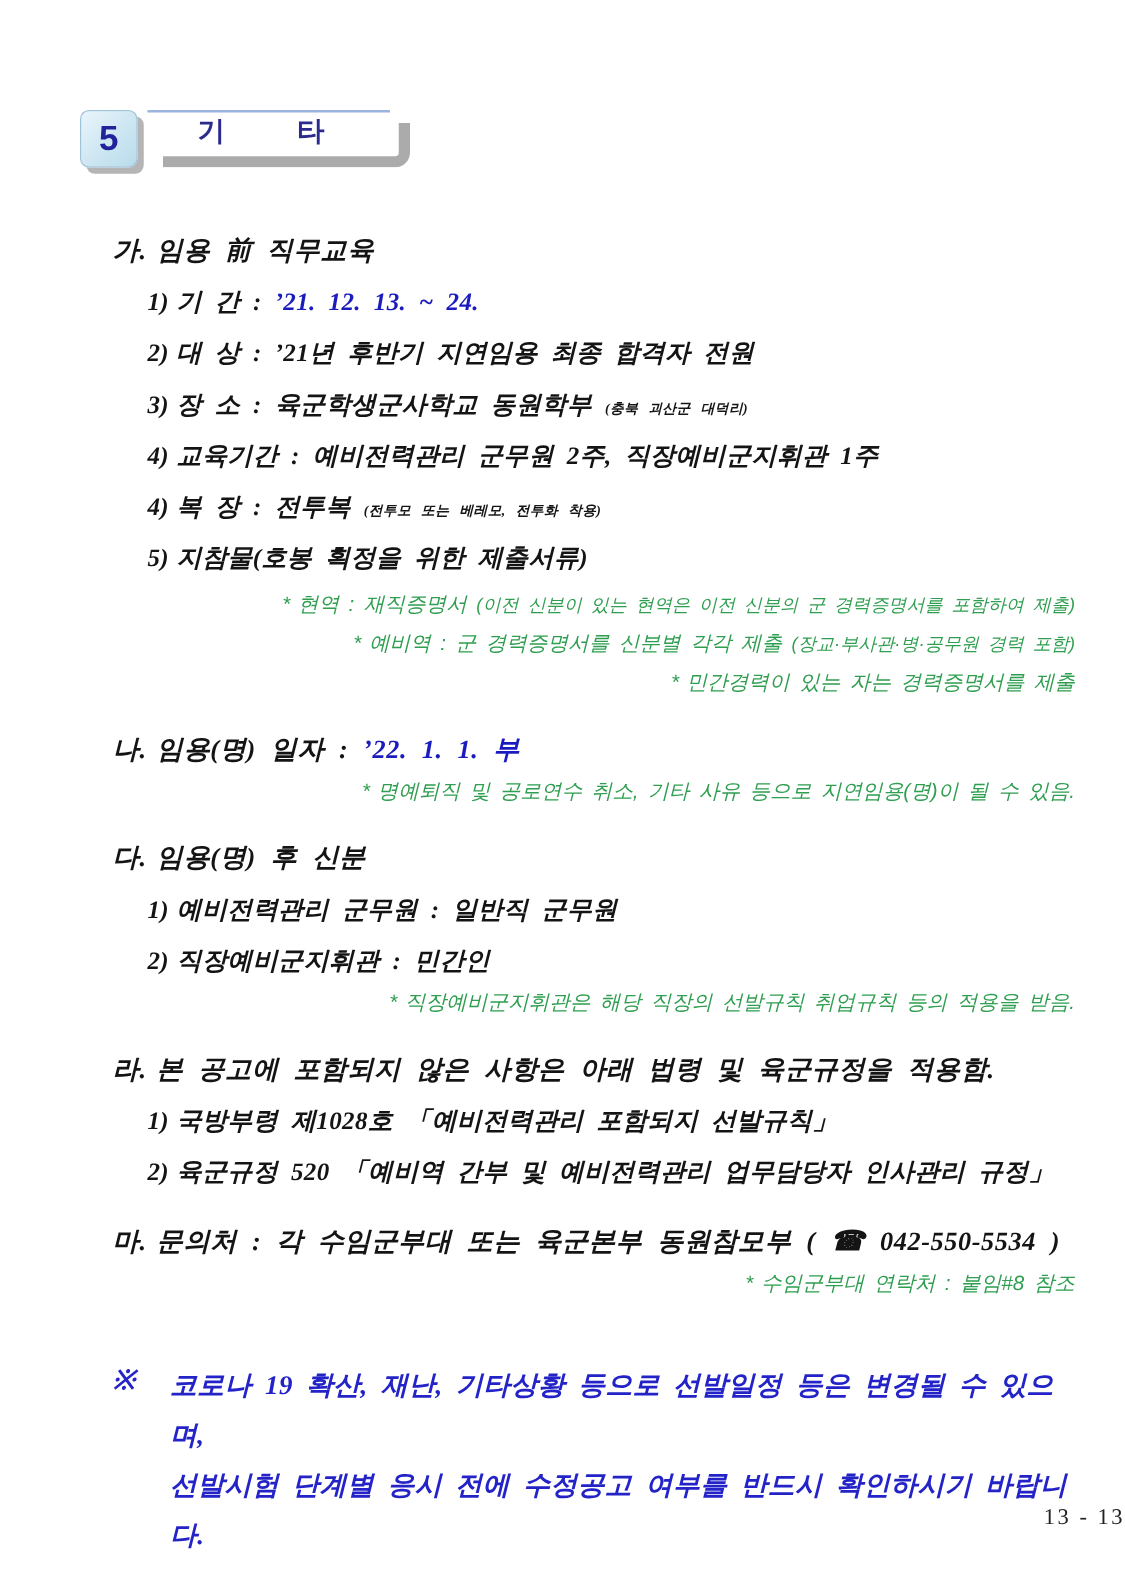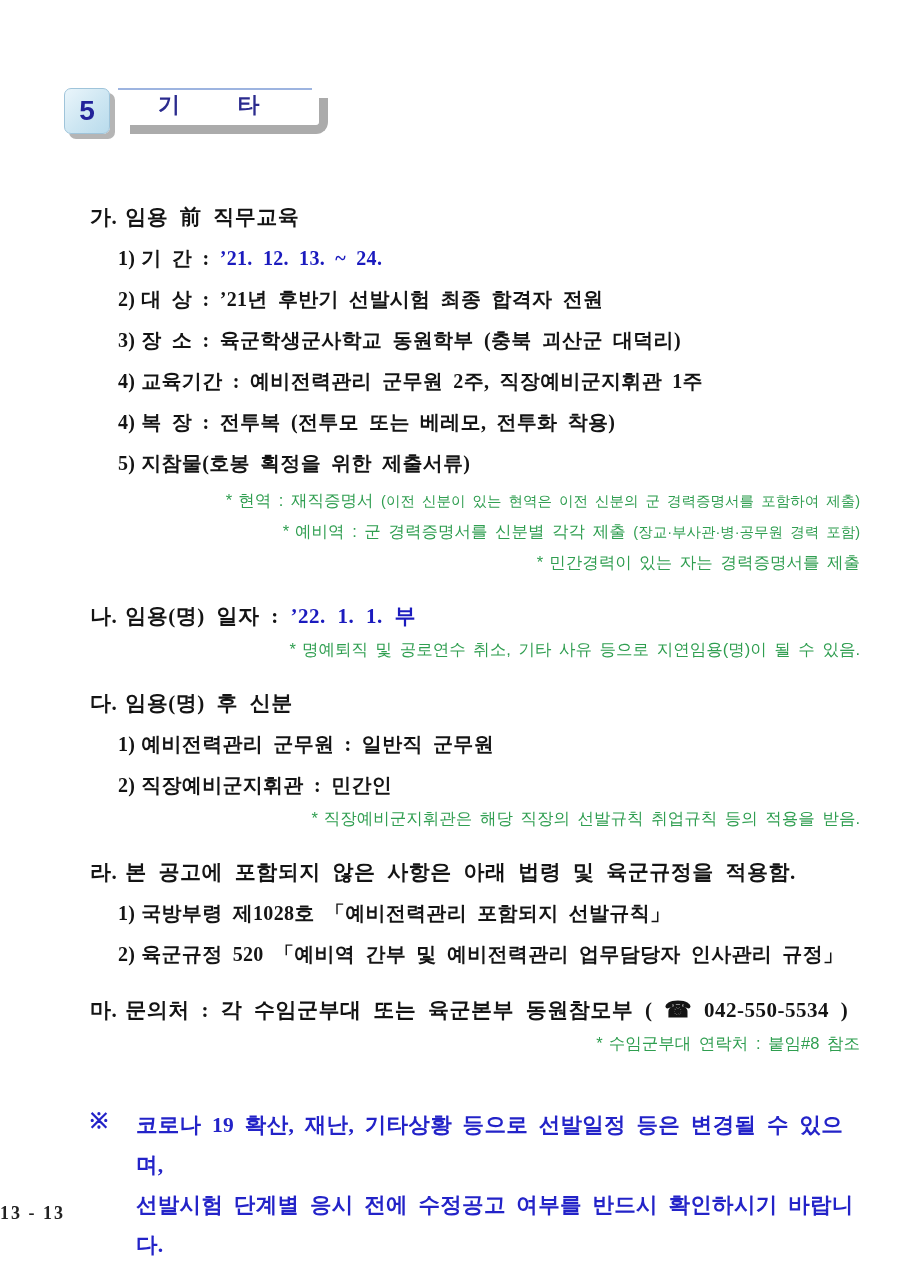--- a/index.html
+++ b/index.html
@@ -42,60 +42,59 @@
     position:absolute;left:-10px;right:10px;top:0;
     border-top:2px solid #9db4e0;
   }
   .page-title{
     position:relative;
     font-size:22px;font-weight:bold;color:#2b2b8e;
     letter-spacing:26px;white-space:nowrap;
   }
   
   .body{
-    position:absolute;top:175px;left:90px;width:770px;
+    position:absolute;top:158px;left:90px;width:770px;font-style:italic;
   }
   .sec-head{
     font-size:21px;font-weight:bold;color:#141414;
     word-spacing:6px;letter-spacing:0.5px;
     margin-top:28px;white-space:nowrap;
   }
   .sec-head .sec-label{margin-right:8px;}
   .item{
     font-size:20px;font-weight:bold;color:#141414;
     word-spacing:5px;letter-spacing:0.3px;
     margin-top:14px;padding-left:28px;white-space:nowrap;
   }
   .item .inum{margin-right:6px;}
   .blue{color:#1b1bbe;}
-  .paren{font-size:20px;font-weight:bold;}
+  .paren{font-size:11px;font-weight:bold;}
   .note{
     font-family:"Liberation Sans","DejaVu Sans",sans-serif;
     font-size:16.5px;color:#2f9e50;
     word-spacing:3px;
     margin-top:9px;padding-left:46px;white-space:nowrap;text-align:right;
   }
   .note .star{margin-right:6px;}
   .note .nparen{font-size:14.5px;}
   .phone-icon{font-size:22px;}
   .final-note{
     margin-top:50px;
     font-size:21.5px;font-weight:bold;color:#2323c8;
     word-spacing:5px;letter-spacing:0.3px;
     display:flex;
   }
   .final-note .mark{flex:0 0 32px;}
   .final-note .fn-lines{line-height:40px;margin-left:14px;}
   
   .footer{
     position:absolute;left:0;right:0;top:1203px;
-    text-align:left;
+    text-align:right;
     font-size:18px;color:#222;
     letter-spacing:2px;
-    font-weight:bold;
   }
 </style>
 </head>
 <body>
 
 <div class="page">
 
   <div class="header">
     <div class="num-badge">
       <span>5</span>
@@ -109,21 +108,21 @@
 
   <div class="body">
 
     <div class="sec-head">
       <span class="sec-label">가.</span><span>임용 前 직무교육</span>
     </div>
     <div class="item">
       <span class="inum">1)</span><span>기 간 : </span><span class="blue">’21. 12. 13. ~  24.</span>
     </div>
     <div class="item">
-      <span class="inum">2)</span><span>대 상 : ’21년 후반기 선발시험 최종 합격자 전원</span>
+      <span class="inum">2)</span><span>대 상 : ’21년 후반기 지연임용 최종 합격자 전원</span>
     </div>
     <div class="item">
       <span class="inum">3)</span><span>장 소 : 육군학생군사학교 동원학부 </span><span class="paren">(충북 괴산군 대덕리)</span>
     </div>
     <div class="item">
       <span class="inum">4)</span><span>교육기간 : 예비전력관리 군무원 2주, 직장예비군지휘관 1주</span>
     </div>
     <div class="item">
       <span class="inum">4)</span><span>복 장 : 전투복 </span><span class="paren">(전투모 또는 베레모, 전투화 착용)</span>
     </div>

